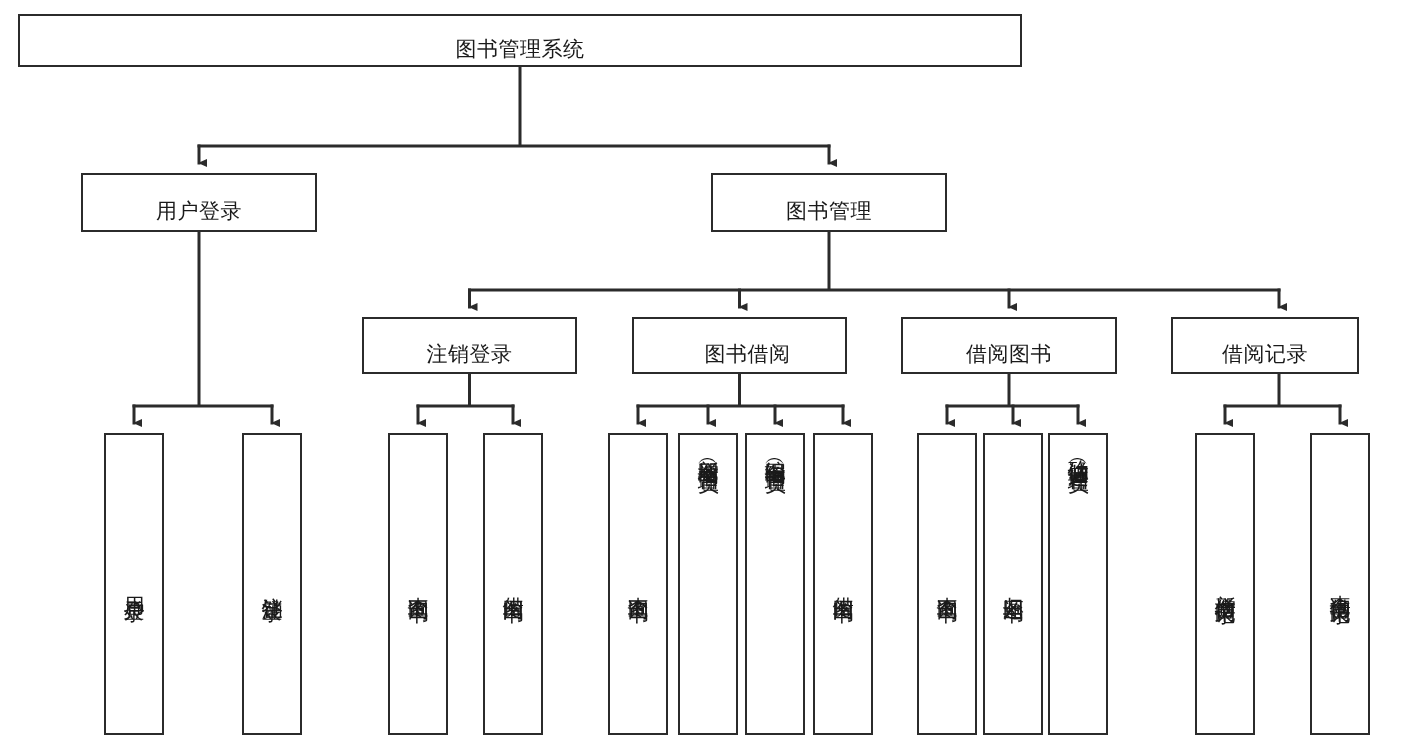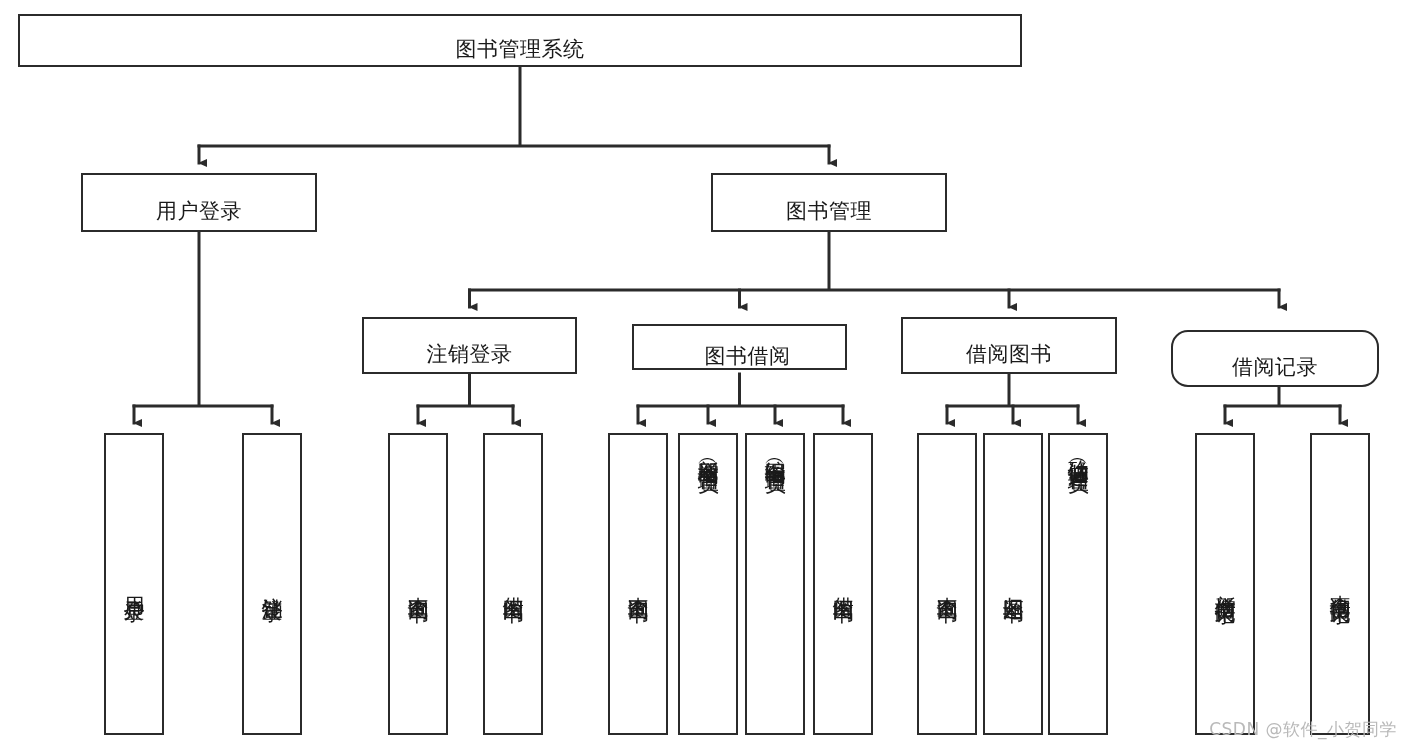--- a/index.html
+++ b/index.html
@@ -121,27 +121,27 @@
       </div>
       <div class="node horizontal" style="left: 81px; top: 173px; width: 236px; height: 59px;">
         <span class="label">用户登录</span>
       </div>
       <div class="node horizontal" style="left: 711px; top: 173px; width: 236px; height: 59px; align-items: center;">
         <span class="label">图书管理</span>
       </div>
       <div class="node horizontal" style="left: 362px; top: 317px; width: 215px; height: 57px;">
         <span class="label">注销登录</span>
       </div>
-      <div class="node horizontal" style="left: 632px; top: 324px; width: 215px; height: 46px; padding-left: 16px;">
+      <div class="node horizontal" style="left: 632px; top: 317px; width: 215px; height: 57px; padding-left: 16px;">
         <span class="label">图书借阅</span>
       </div>
       <div class="node horizontal" style="left: 901px; top: 317px; width: 216px; height: 57px;">
         <span class="label">借阅图书</span>
       </div>
-      <div class="node horizontal" style="left: 1171px; top: 330px; width: 208px; height: 57px; border-radius: 17px;">
+      <div class="node horizontal" style="left: 1171px; top: 317px; width: 188px; height: 57px;">
         <span class="label">借阅记录</span>
       </div>
       <div class="node vertical center" style="left: 104px; top: 433px; width: 60px; height: 302px;">
         <span class="label">用户登录</span>
       </div>
       <div class="node vertical center" style="left: 242px; top: 433px; width: 60px; height: 302px;">
         <span class="label">注销登录</span>
       </div>
       <div class="node vertical center" style="left: 388px; top: 433px; width: 60px; height: 302px;">
         <span class="label">查询图书</span>
@@ -171,14 +171,13 @@
         <span class="label">确认归还（管理员）</span>
       </div>
       <div class="node vertical center" style="left: 1195px; top: 433px; width: 60px; height: 302px;">
         <span class="label">新增借阅记录</span>
       </div>
       <div class="node vertical center" style="left: 1310px; top: 433px; width: 60px; height: 302px;">
         <span class="label">查询借阅记录</span>
       </div>
     </div>
 
-  <div id="watermark">CSDN @软件_小贺同学</div>
 </div>
 
 </body></html>

